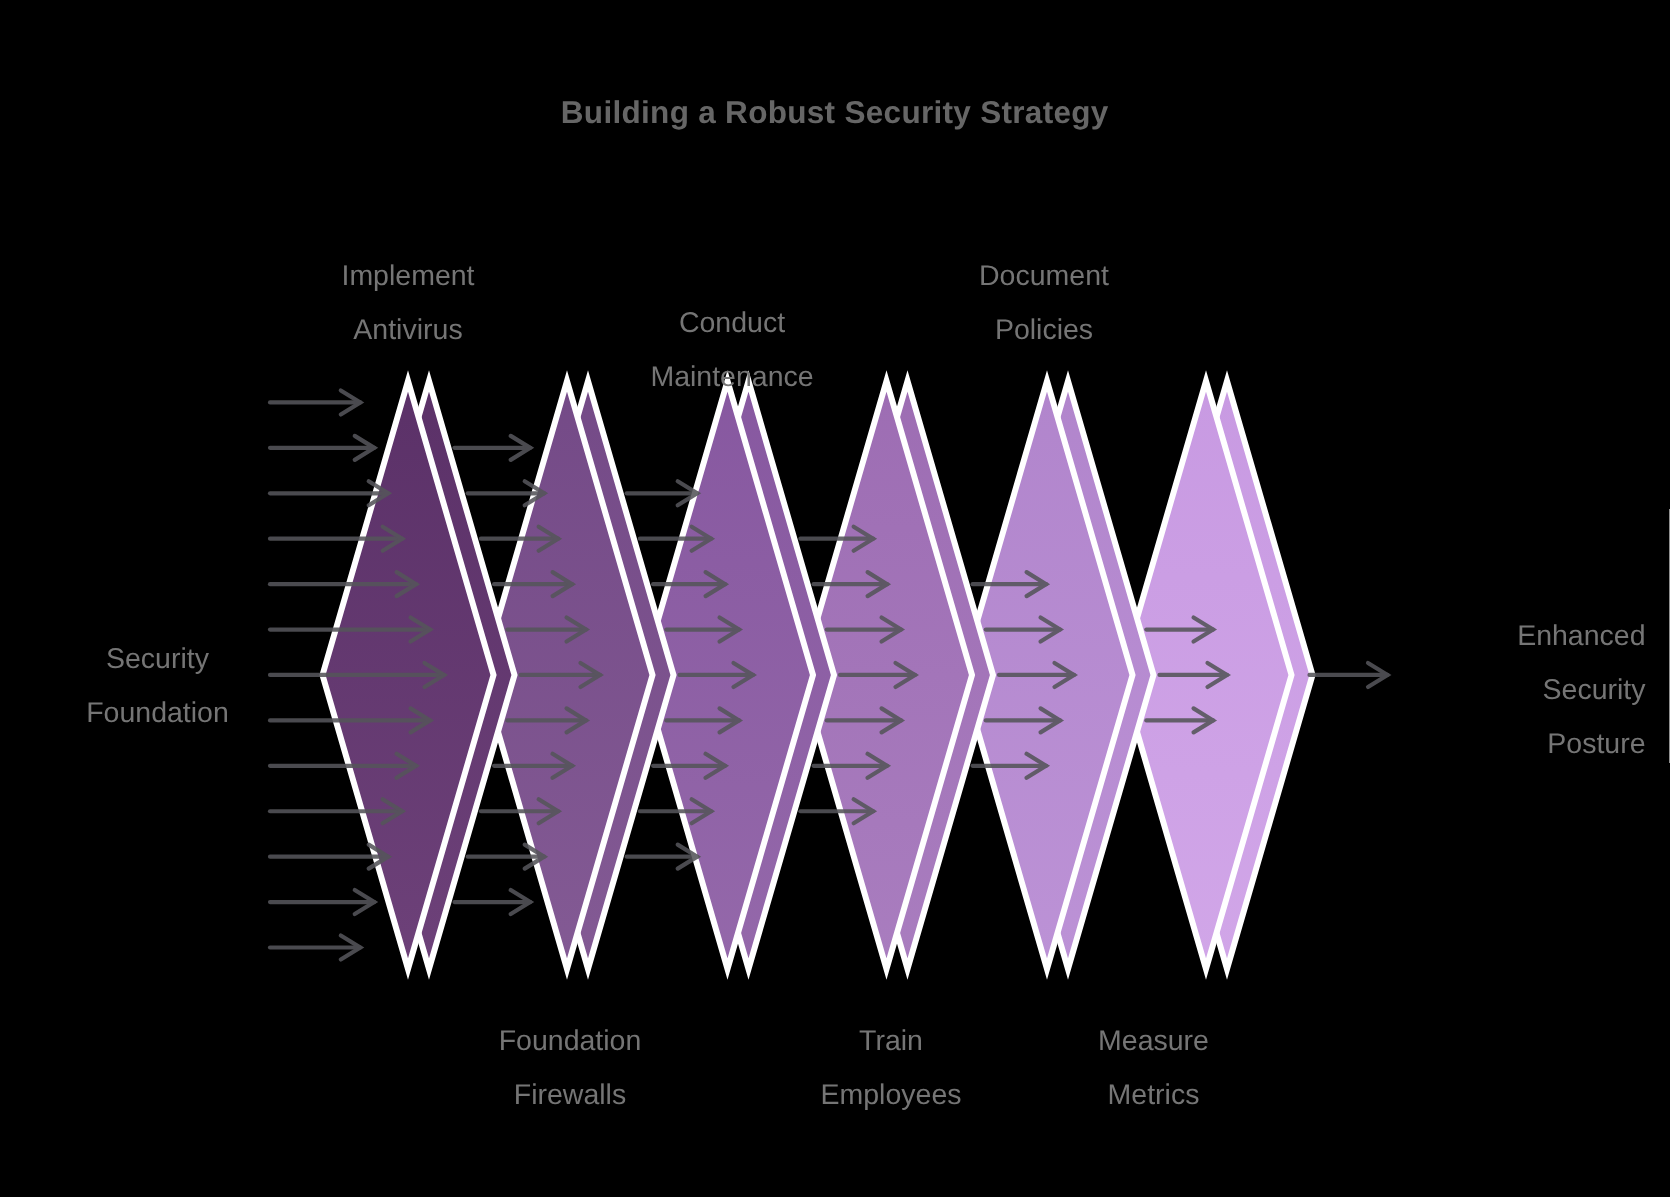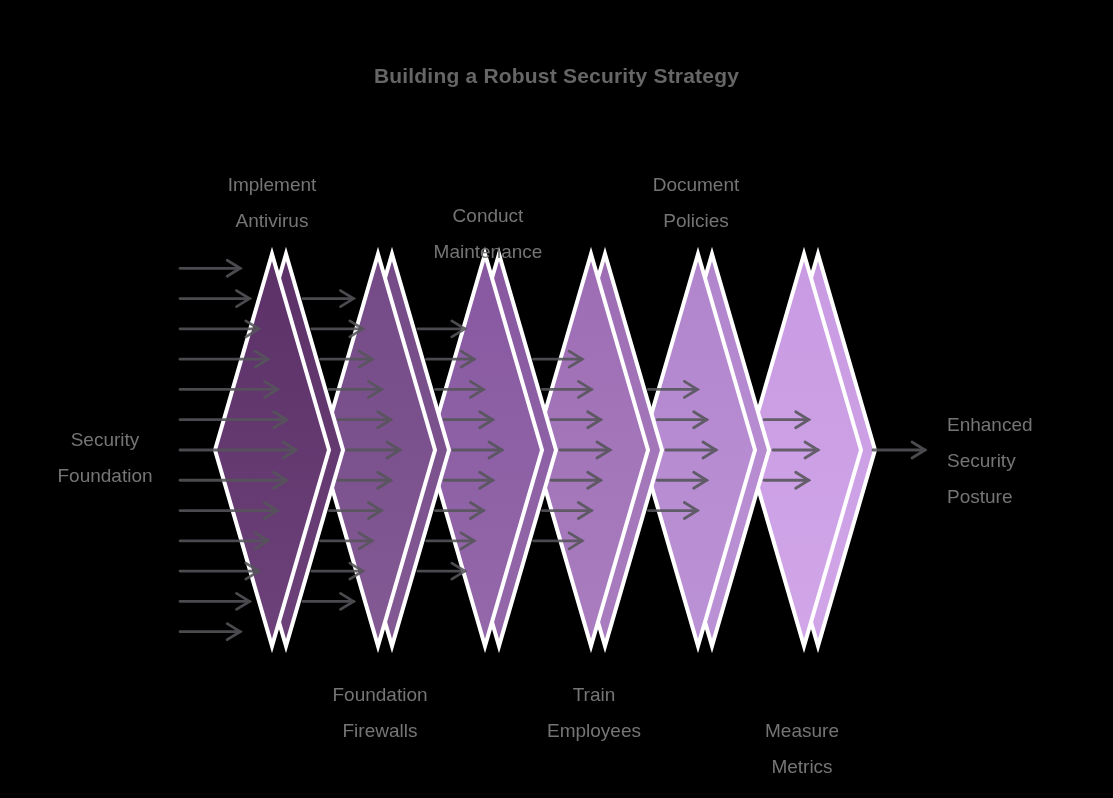--- a/index.html
+++ b/index.html
@@ -26,23 +26,23 @@
     line-height:36px;
     color:#757575;
     white-space:pre-line;
   }
   .label.centered{text-align:center;}
   .label-top-0{left:172px;top:167px;width:200px;}
   .label-top-1{left:388px;top:167px;width:200px;margin-top:31px;}
   .label-top-2{left:596px;top:167px;width:200px;}
   .label-bottom-0{left:280px;top:677px;width:200px;}
   .label-bottom-1{left:494px;top:677px;width:200px;}
-  .label-bottom-2{left:702px;top:677px;width:200px;margin-top:36px;}
+  .label-bottom-2{left:669px;top:677px;width:200px;}
   .label-input{left:25px;top:422px;width:160px;}
-  .label-output{left:947px;top:407px;width:150px;text-align:left;}
+  .label-output{left:947px;top:407px;width:150px;text-align:right;}
 </style>
 </head>
 <body>
 
 <div class="canvas">
 
   <div class="title">Building a Robust Security Strategy</div>
 
   <svg class="diagram" id="diagram-svg" width="1113" height="798" viewBox="0 0 1113 798">
       <defs>

